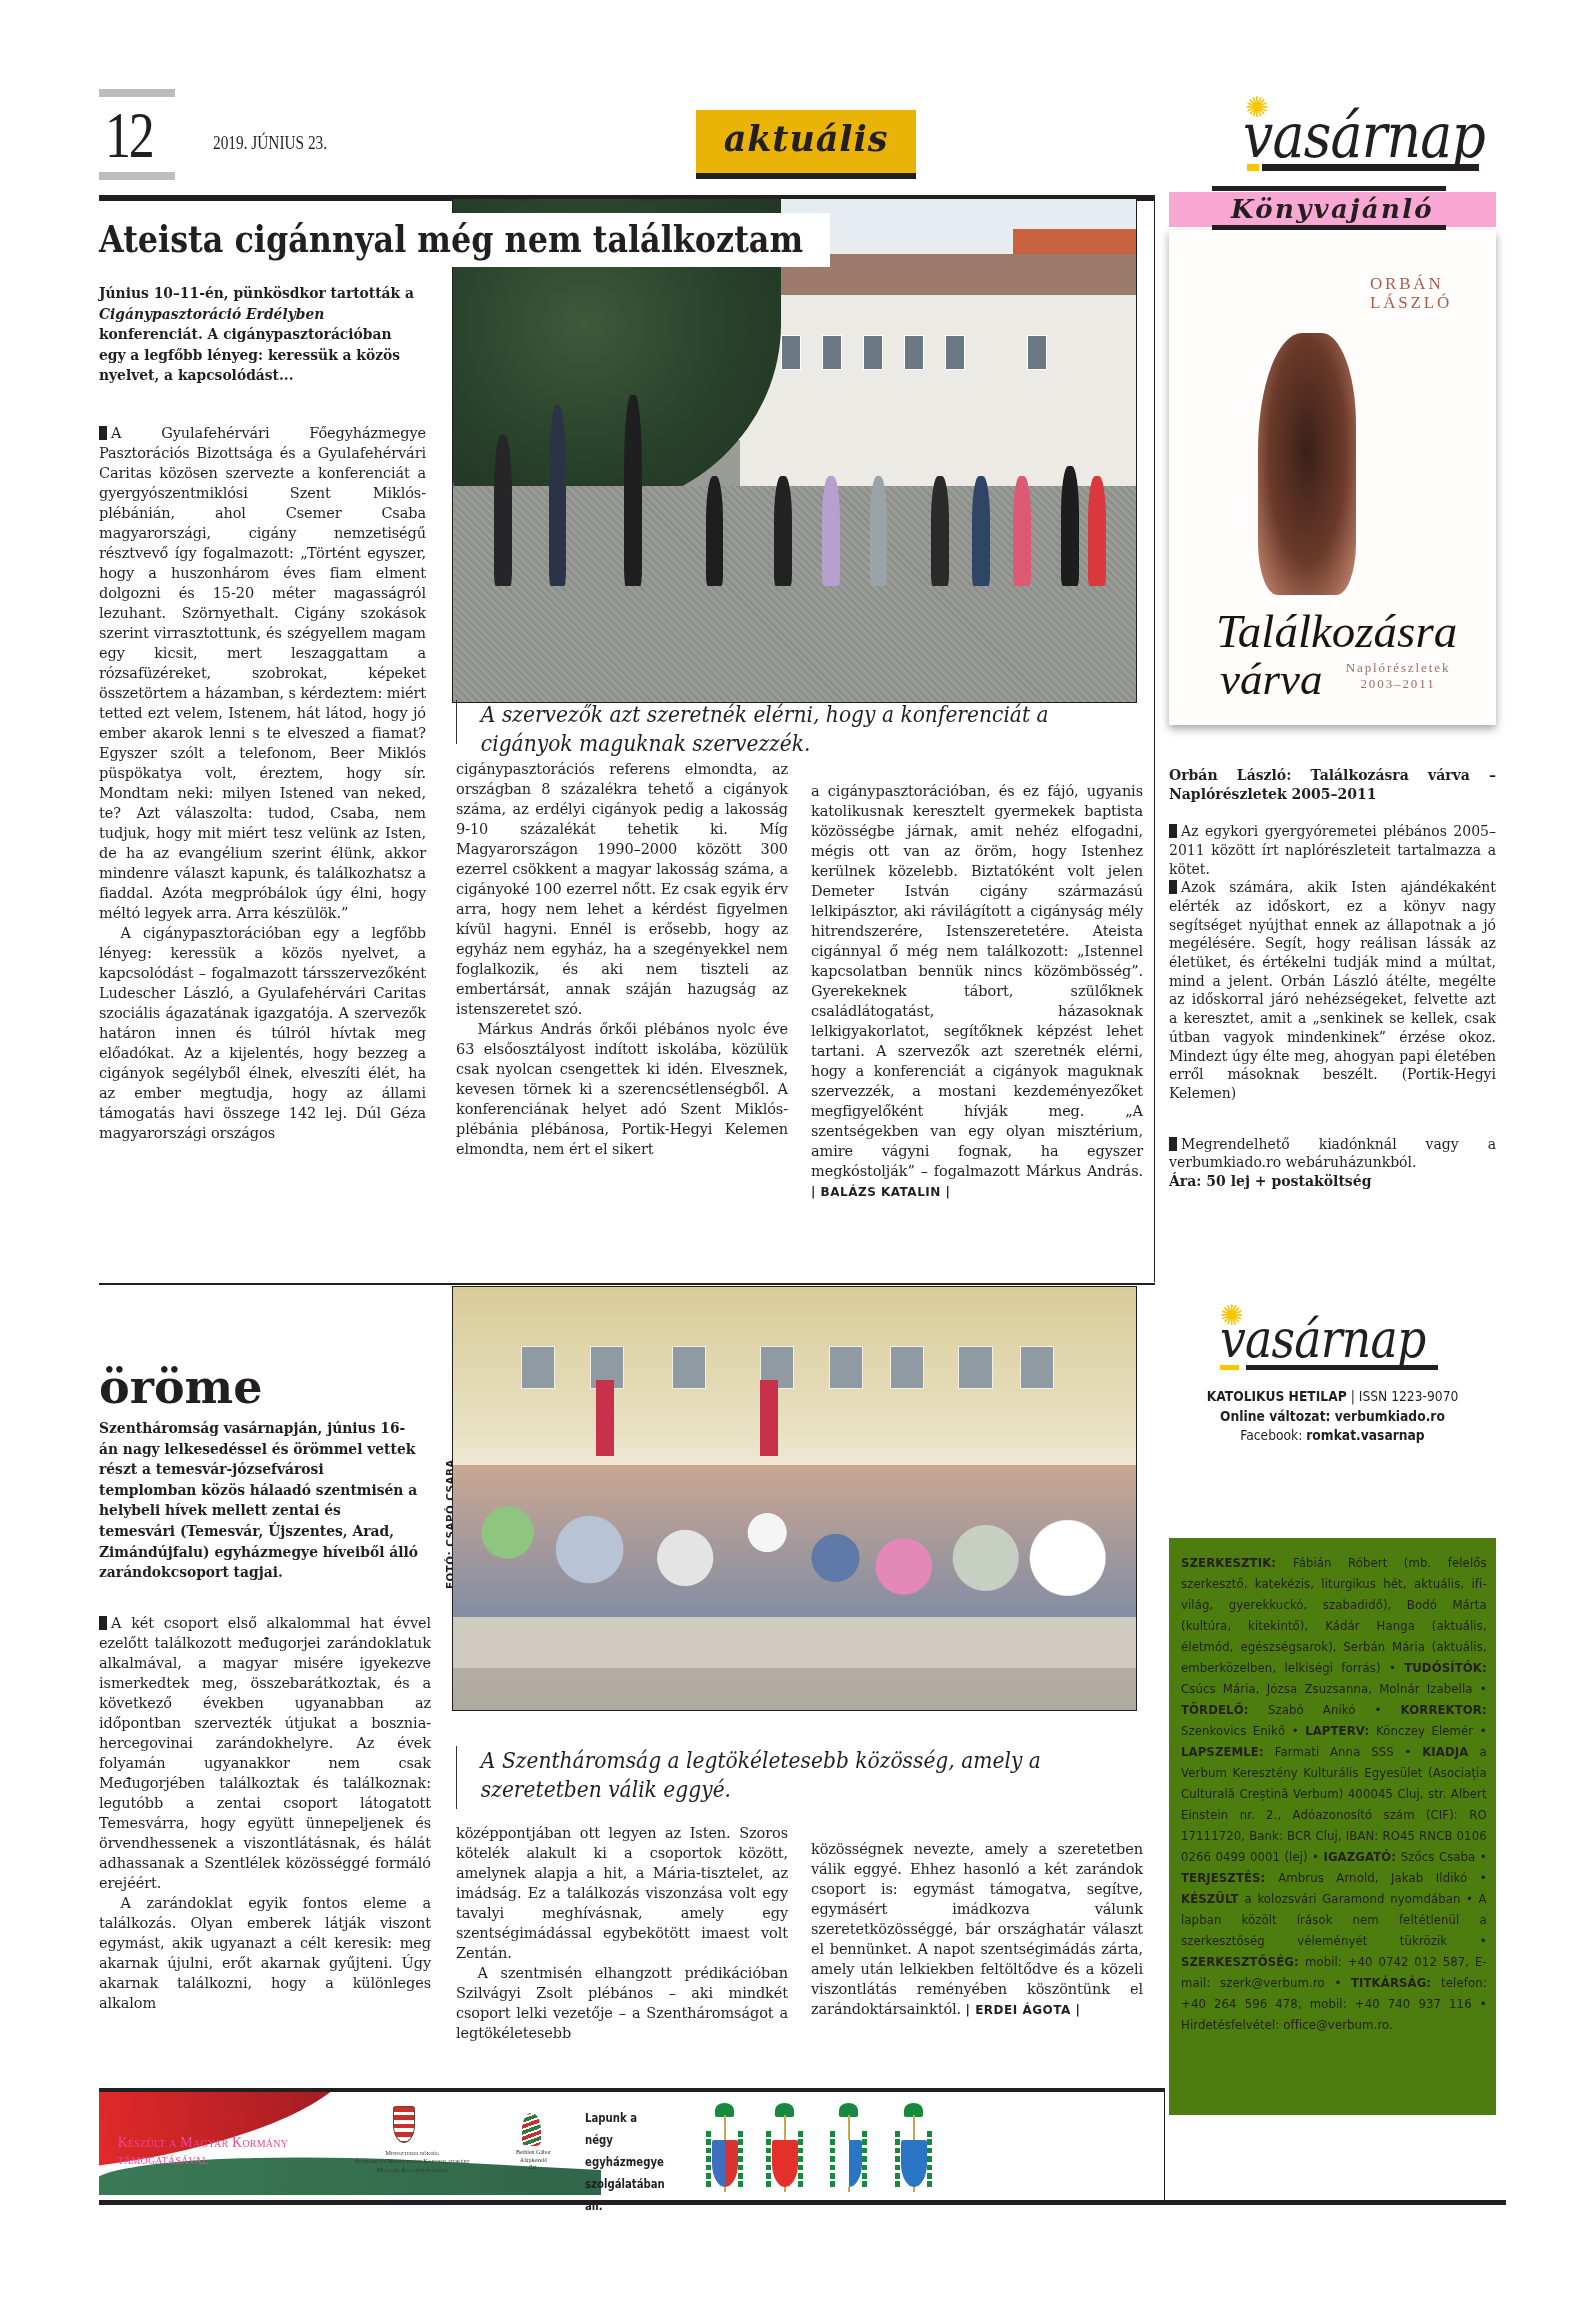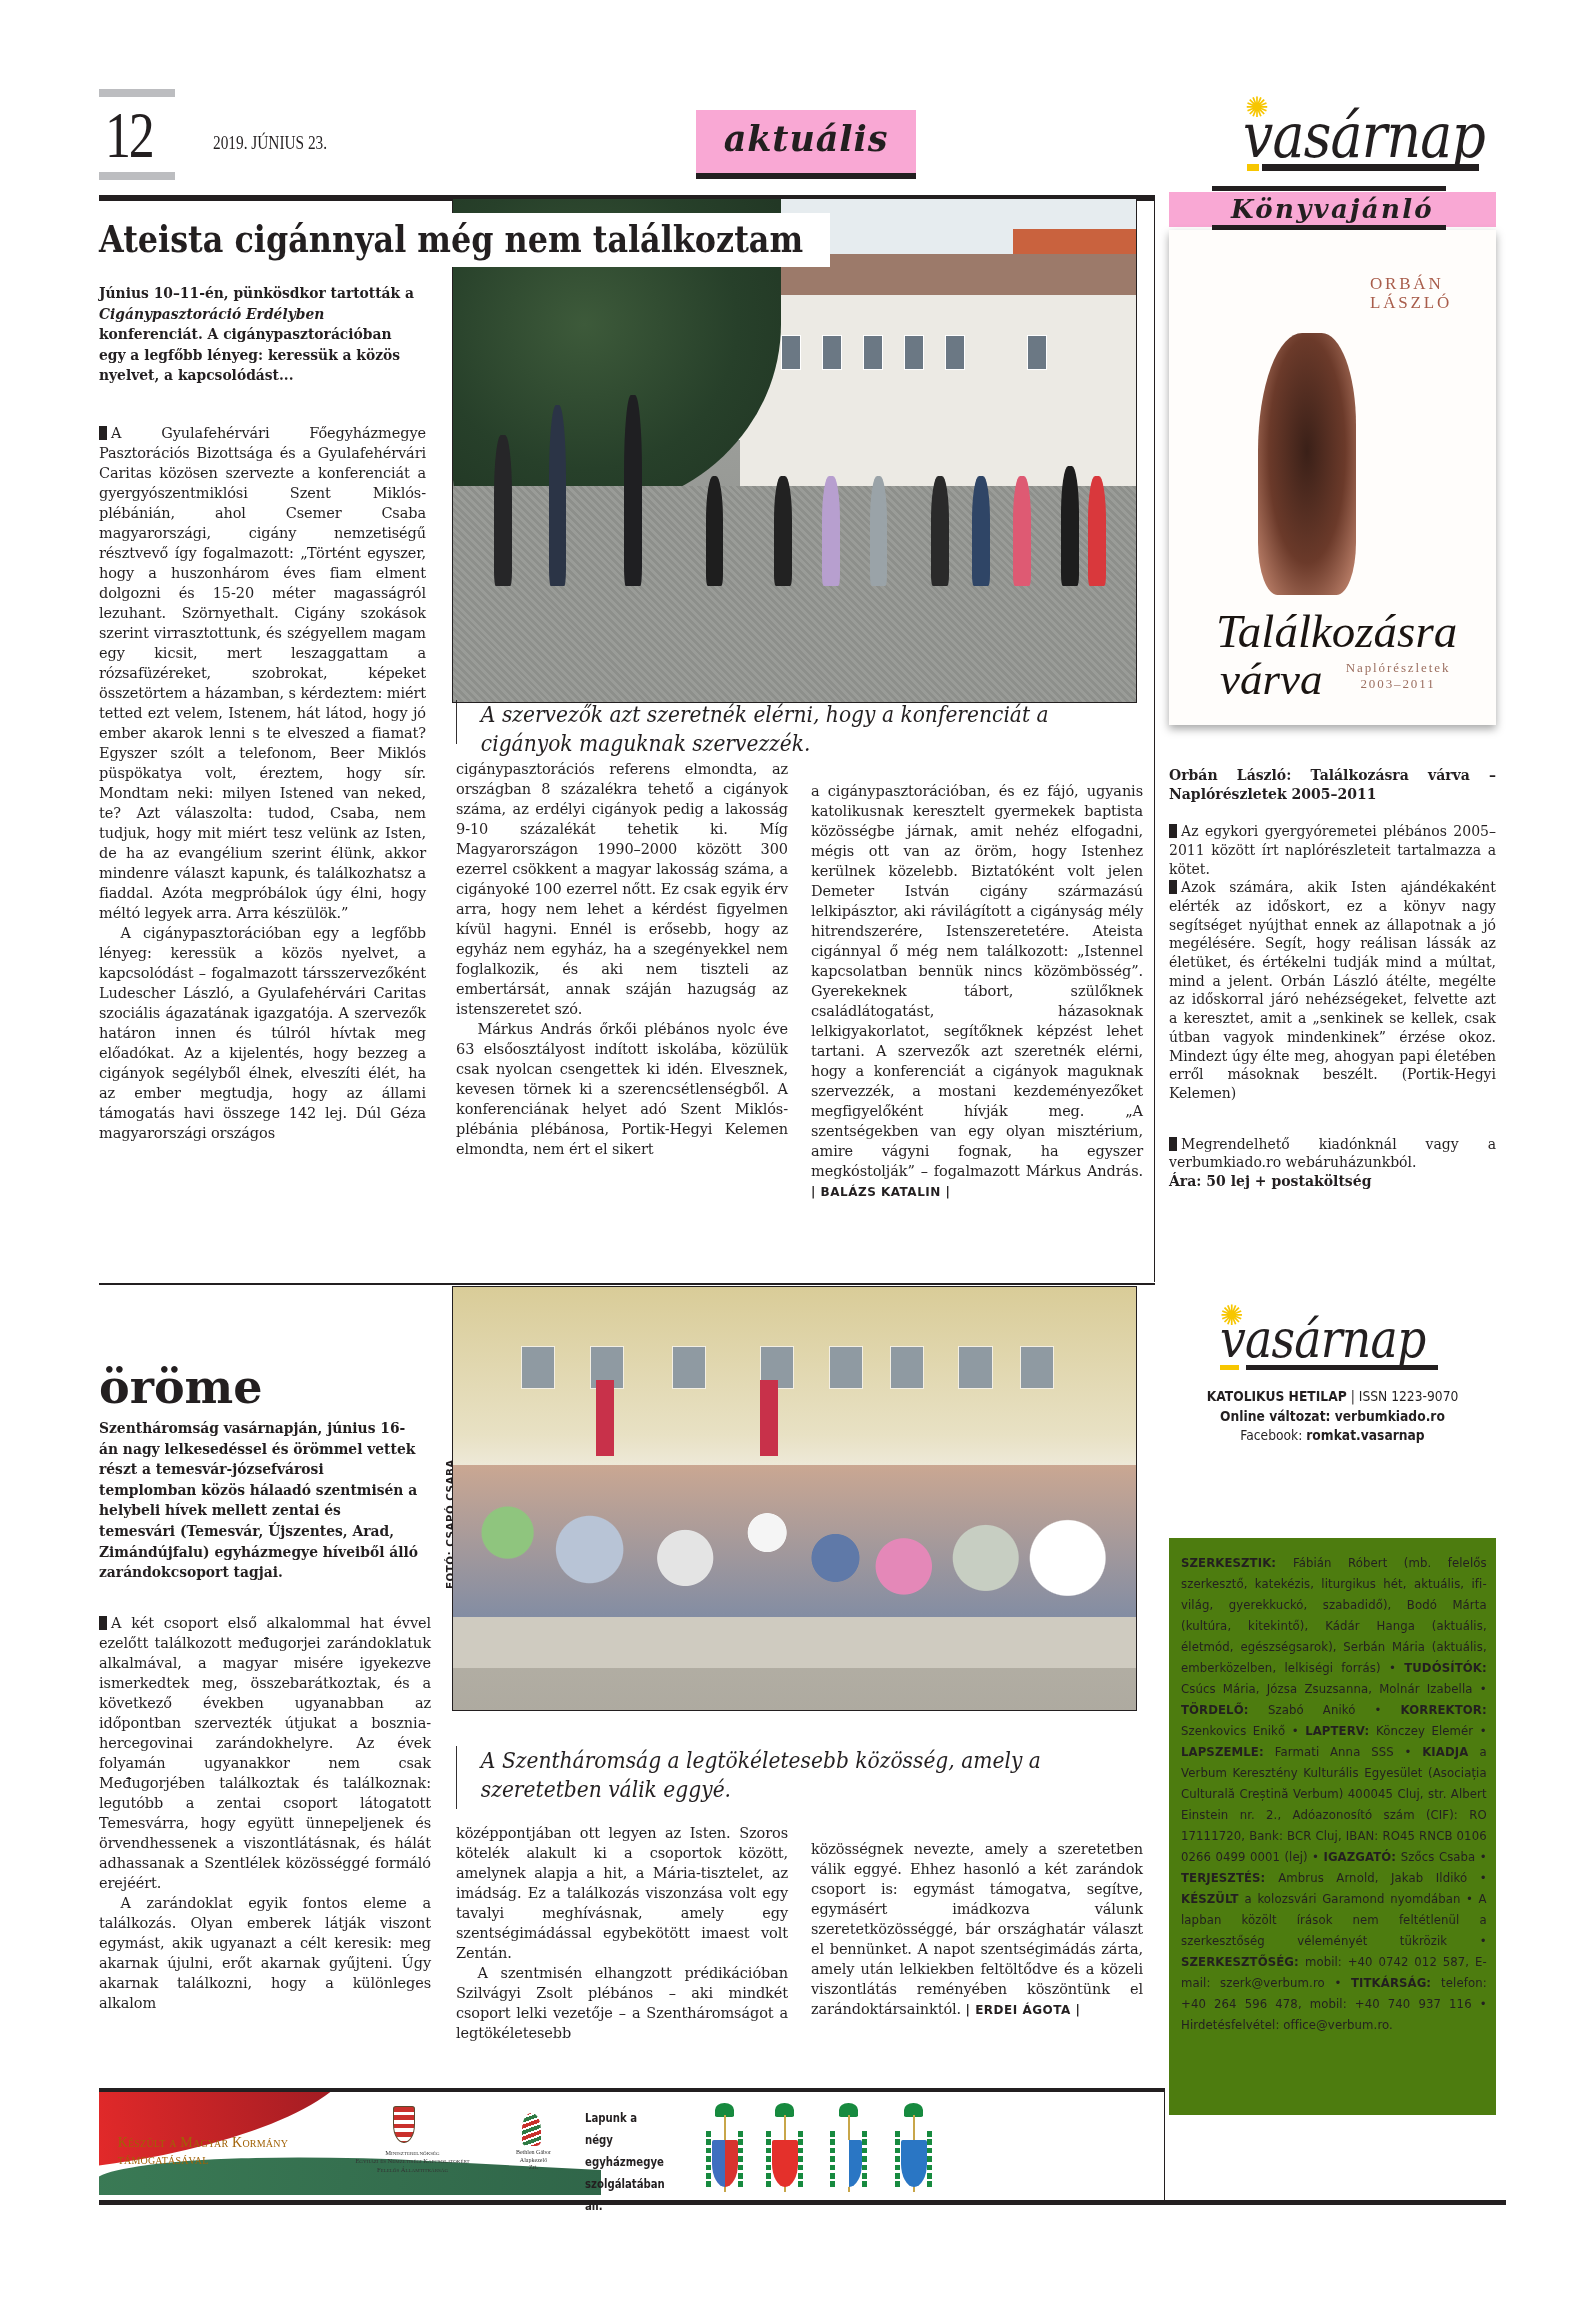--- a/index.html
+++ b/index.html
@@ -5,21 +5,21 @@
   * { box-sizing: border-box; margin: 0; padding: 0; }
   html, body { width: 1595px; height: 2319px; background: #fff; overflow: hidden; }
   body { position: relative; font-family: "DejaVu Serif", serif; color: #231f20; }
 
   .abs { position: absolute; }
 
   
   .pgnum-bar { position: absolute; left: 99px; width: 76px; height: 8.4px; background: #bcbdc0; }
   .pgnum { position: absolute; left: 105px; top: 103px; font-family: "Liberation Serif", serif; font-size: 65px; line-height: 1; letter-spacing: -2.8px; transform: scaleX(0.8); transform-origin: left top; }
   .issue-date { position: absolute; left: 213px; top: 132px; font-family: "Liberation Serif", serif; font-size: 18.7px; transform: scaleX(0.82); transform-origin: left top; }
-  .section-box { position: absolute; left: 696px; top: 110px; width: 220px; height: 69px; background: #f9a8d4; border-bottom: 6.5px solid #231f20; }
+  .section-box { position: absolute; left: 696px; top: 110px; width: 220px; height: 69px; background: #eab308; border-bottom: 6.5px solid #231f20; }
   .section-label { position: absolute; left: 0; right: 0; top: 8.4px; text-align: center; font-family: "DejaVu Serif", serif; font-style: italic; font-weight: bold; font-size: 35px; letter-spacing: 0.9px; }
   .logo { position: absolute; }
   .logo .word { font-family: "DejaVu Serif", serif; font-style: italic; font-size: 61px; line-height: 1; letter-spacing: -0.9px; transform: scaleX(0.88); transform-origin: left top; display: block; }
   .logo .sun { position: absolute; color: #f7c600; }
   .logo .underbar { position: absolute; height: 6.5px; background: #231f20; }
   .logo .underbar-y { position: absolute; height: 6.5px; background: #f7c600; }
 
   .rule-thick { position: absolute; height: 5.6px; background: #231f20; }
   .rule-thin { position: absolute; width: 1.4px; background: #231f20; }
 
@@ -83,21 +83,21 @@
   .imprint-head { position: absolute; left: 1169px; width: 327px; text-align: center; font-family: "DejaVu Sans", sans-serif; font-size: 14px; line-height: 19.6px; transform: scaleX(0.88); transform-origin: center top; }
   .imprint-box { position: absolute; left: 1169px; top: 1538px; width: 327px; height: 577px; background: #4d7c0f; padding: 15px 9.3px 0 12px; }
   .imprint-text { font-family: "DejaVu Sans", sans-serif; font-size: 11.7px; line-height: 21px; text-align: justify; letter-spacing: 0.1px; }
   .imprint-text b { font-weight: bold; }
   .imprint-note { margin-top: 37px; font-family: "DejaVu Sans", sans-serif; font-weight: bold; font-size: 11.7px; line-height: 21px; }
 
   
   .ad-gov { position: absolute; left: 99px; top: 2092px; width: 502px; height: 103px; overflow: hidden; background: #fff; }
   .ad-red { position:absolute; left:-18.7px; top:-28px; width:280px; height:84px; border-radius: 0 0 90% 0; background: linear-gradient(90deg, #e52a2a, #9c1b22); transform: rotate(-8deg); }
   .ad-green { position:absolute; left:-9.3px; bottom:-33px; width:561px; height:70px; border-radius: 60% 0 0 0; background: linear-gradient(90deg, #3a7a55, #2f6448); transform: rotate(3deg); }
-  .ad-gov-text { position:absolute; left:18.7px; top:42px; font-family: "Liberation Serif", serif; font-size: 14px; line-height: 17px; letter-spacing: 0.2px; font-variant: small-caps; color:#a16207; }
+  .ad-gov-text { position:absolute; left:18.7px; top:42px; font-family: "Liberation Serif", serif; font-size: 14px; line-height: 17px; letter-spacing: 0.2px; font-variant: small-caps; color:#ec4899; }
   .ad-min-crest { position:absolute; left:294px; top:14px; width:21.5px; height:37px; border-radius: 2.8px 2.8px 50% 50%; background: repeating-linear-gradient(180deg, #c9302c 0 4.7px, #fff 4.7px 8.4px); border:0.9px solid #5b4a2f; }
   .ad-min-text { position:absolute; left:234px; top:57px; width:159px; text-align:center; font-family: "Liberation Serif", serif; font-size: 6.5px; line-height: 8.4px; font-variant: small-caps; color:#333; }
   .ad-bethlen-mark { position:absolute; left:423px; top:21px; width:18.7px; height:33px; background: repeating-linear-gradient(160deg, #c9302c 0 3.7px, #fff 3.7px 5.6px, #2f7a44 5.6px 9.3px, #fff 9.3px 11.2px); border-radius: 50% 50% 4.7px 4.7px; }
   .ad-bethlen-text { position:absolute; left:416px; top:57px; width:37px; text-align:center; font-family: "Liberation Serif", serif; font-size: 6px; line-height: 7.5px; color:#333; }
 
   .ad-diocese-text { position: absolute; left: 585px; top: 2107px; width: 84px; font-family: "DejaVu Sans", sans-serif; font-weight: bold; font-size: 13px; line-height: 22px; transform: scaleX(0.78); transform-origin: left top; }
   .crest { position: absolute; top: 2103px; width: 37px; height: 93px; }
   .crest .hat { position:absolute; left:9.3px; top:0; width:18.7px; height:14px; border-radius: 50% 50% 10% 10%; background:#178a3f; }
   .crest .shield { position:absolute; left:5.6px; top:37px; width:26px; height:47px; border-radius: 1.9px 1.9px 50% 50%; }
   .crest .tassel-l, .crest .tassel-r { position:absolute; top:28px; width:4.7px; height:56px; background: repeating-linear-gradient(180deg, #178a3f 0 5.6px, transparent 5.6px 8.4px); }

